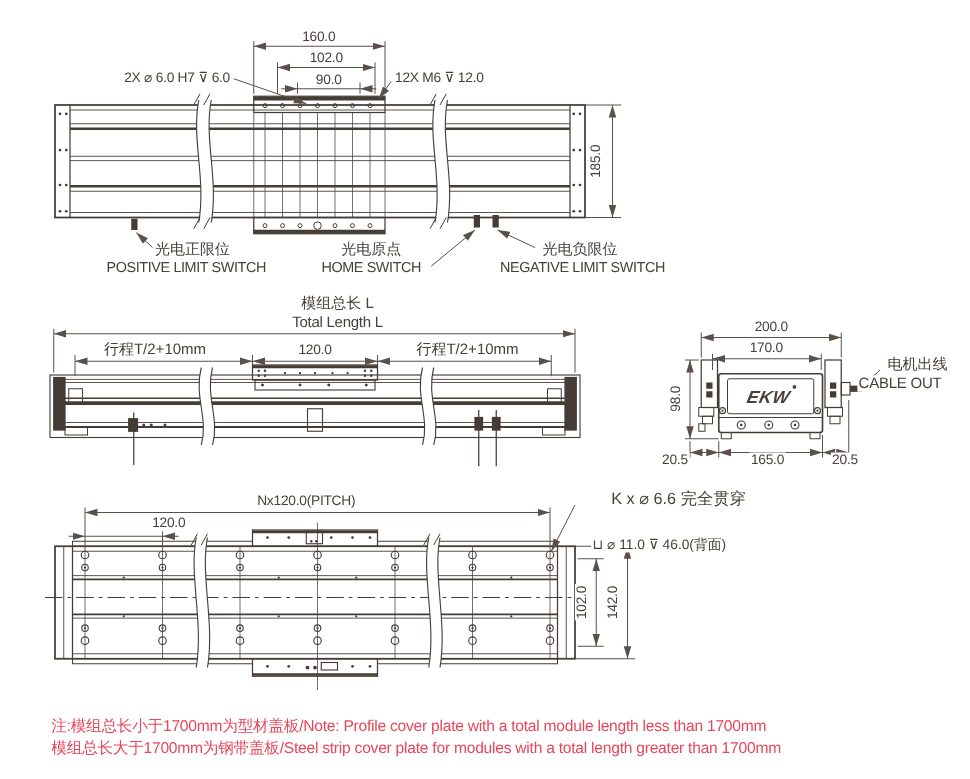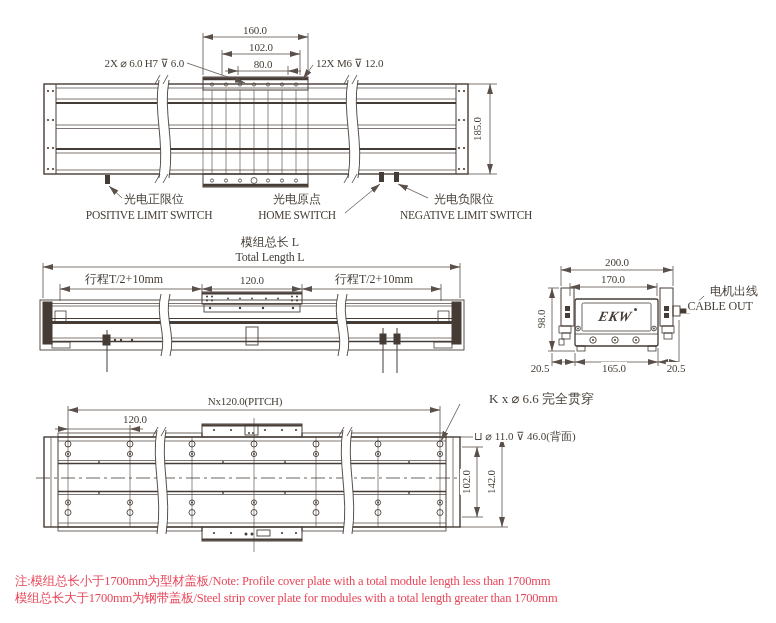--- a/index.html
+++ b/index.html
@@ -1,26 +1,26 @@
 <!DOCTYPE html>
 <html><head>
 <meta charset="utf-8">
 <style>
   html,body{margin:0;padding:0;background:#ffffff;}
   #stage{position:relative;width:776px;height:623px;background:#ffffff;overflow:hidden;
-         font-family:Liberation Serif, serif;color:#46403b;}
+         font-family:Liberation Sans, sans-serif;color:#46403b;}
   #stage svg{position:absolute;left:0;top:0;}
   .lbl{position:absolute;transform:translate(-50%,-50%);white-space:nowrap;
        font-size:11px;line-height:1.1;color:#474039;letter-spacing:-0.2px;background:#fff;padding:0 1px;}
   .lbl.r{transform:translate(-50%,-50%) rotate(-90deg);}
   .lbl.la{transform:translate(0,-50%);}
   .lbl.ra{transform:translate(-100%,-50%);}
   .lbl.cjk{font-size:12px;letter-spacing:0;text-align:center;}
   .lbl.sw{font-size:11.5px;letter-spacing:-0.3px;}
-  .lbl.note{font-size:12.5px;color:#e8475a;background:transparent;letter-spacing:-0.2px;}
+  .lbl.note{font-size:12.5px;color:#e8475a;background:transparent;letter-spacing:-0.2px;margin-left:26px;}
   .logo{position:absolute;transform:translate(-50%,-50%) skewX(-12deg);font-size:14px;font-weight:bold;
         font-style:italic;color:#4a403a;letter-spacing:0.5px;background:transparent;}
   .logo-dot{position:absolute;width:3px;height:3px;border-radius:50%;background:#4a403a;}
 </style>
 </head>
 <body>
 
 <div id="stage">
 
 <svg width="776" height="623" viewBox="0 0 776 623">
@@ -429,21 +429,21 @@
         <line x1="462" y1="517" x2="483" y2="517"></line>
     <line x1="477" y1="447" x2="477" y2="517" marker-start="url(#arr)" marker-end="url(#arr)"></line>
     <line x1="460" y1="437" x2="508" y2="437"></line>
         <line x1="460" y1="527" x2="508" y2="527"></line>
     <line x1="502" y1="437" x2="502" y2="527" marker-start="url(#arr)" marker-end="url(#arr)"></line>
   </g>
 </svg>
 
   <div class="lbl" style="left:255px;top:30px">160.0</div>
   <div class="lbl" style="left:261px;top:47px">102.0</div>
-  <div class="lbl" style="left:263px;top:64px">80.0</div>
+  <div class="lbl" style="left:263px;top:64px">90.0</div>
   <div class="lbl ra" style="left:185px;top:63px">2X  ⌀ 6.0 H7  ⊽ 6.0</div>
   <div class="lbl la" style="left:315px;top:63px">12X  M6  ⊽ 12.0</div>
   <div class="lbl r" style="left:477px;top:129px">185.0</div>
   <div class="lbl cjk" style="left:154px;top:200px">光电正限位</div>
   <div class="lbl sw" style="left:149px;top:215px">POSITIVE LIMIT SWITCH</div>
   <div class="lbl cjk" style="left:297px;top:200px">光电原点</div>
   <div class="lbl sw" style="left:297px;top:215px">HOME SWITCH</div>
   <div class="lbl cjk" style="left:464px;top:200px">光电负限位</div>
   <div class="lbl sw" style="left:466px;top:215px">NEGATIVE LIMIT SWITCH</div>
 

